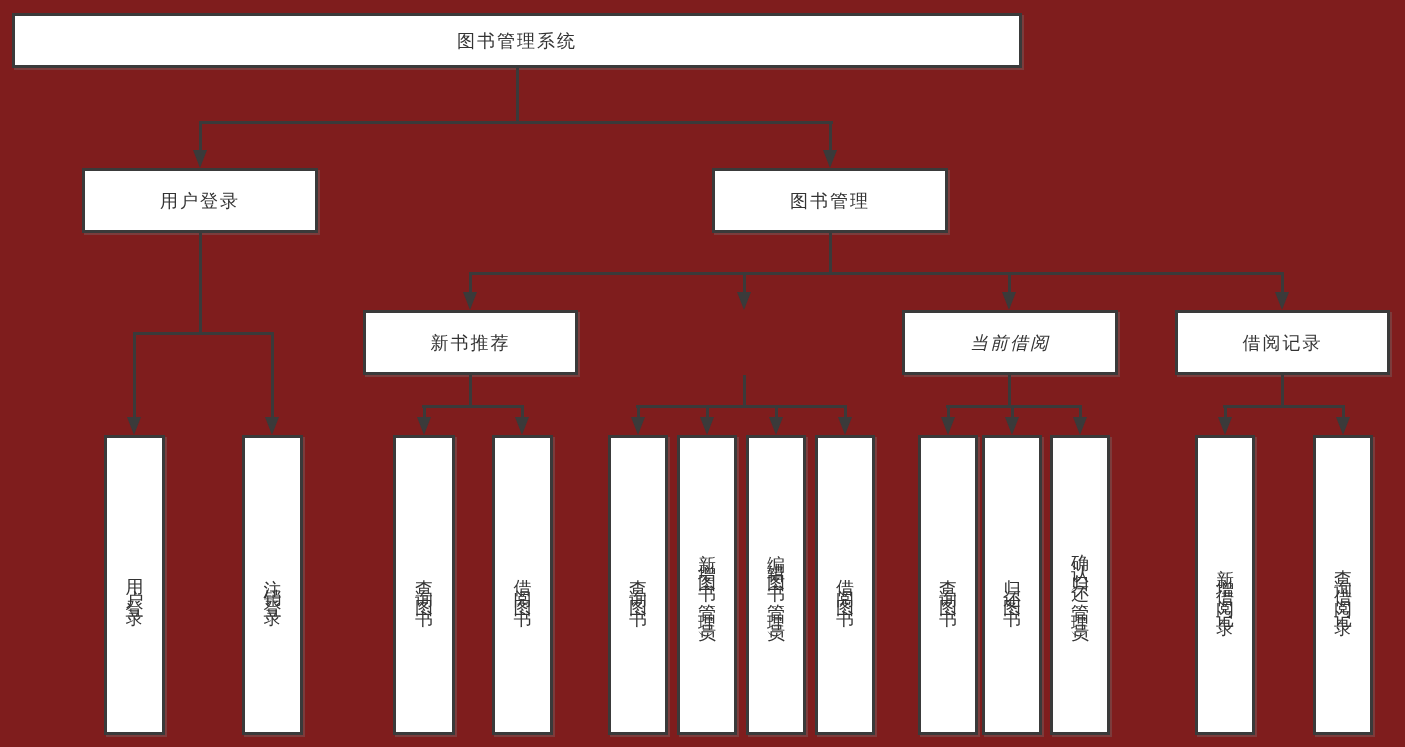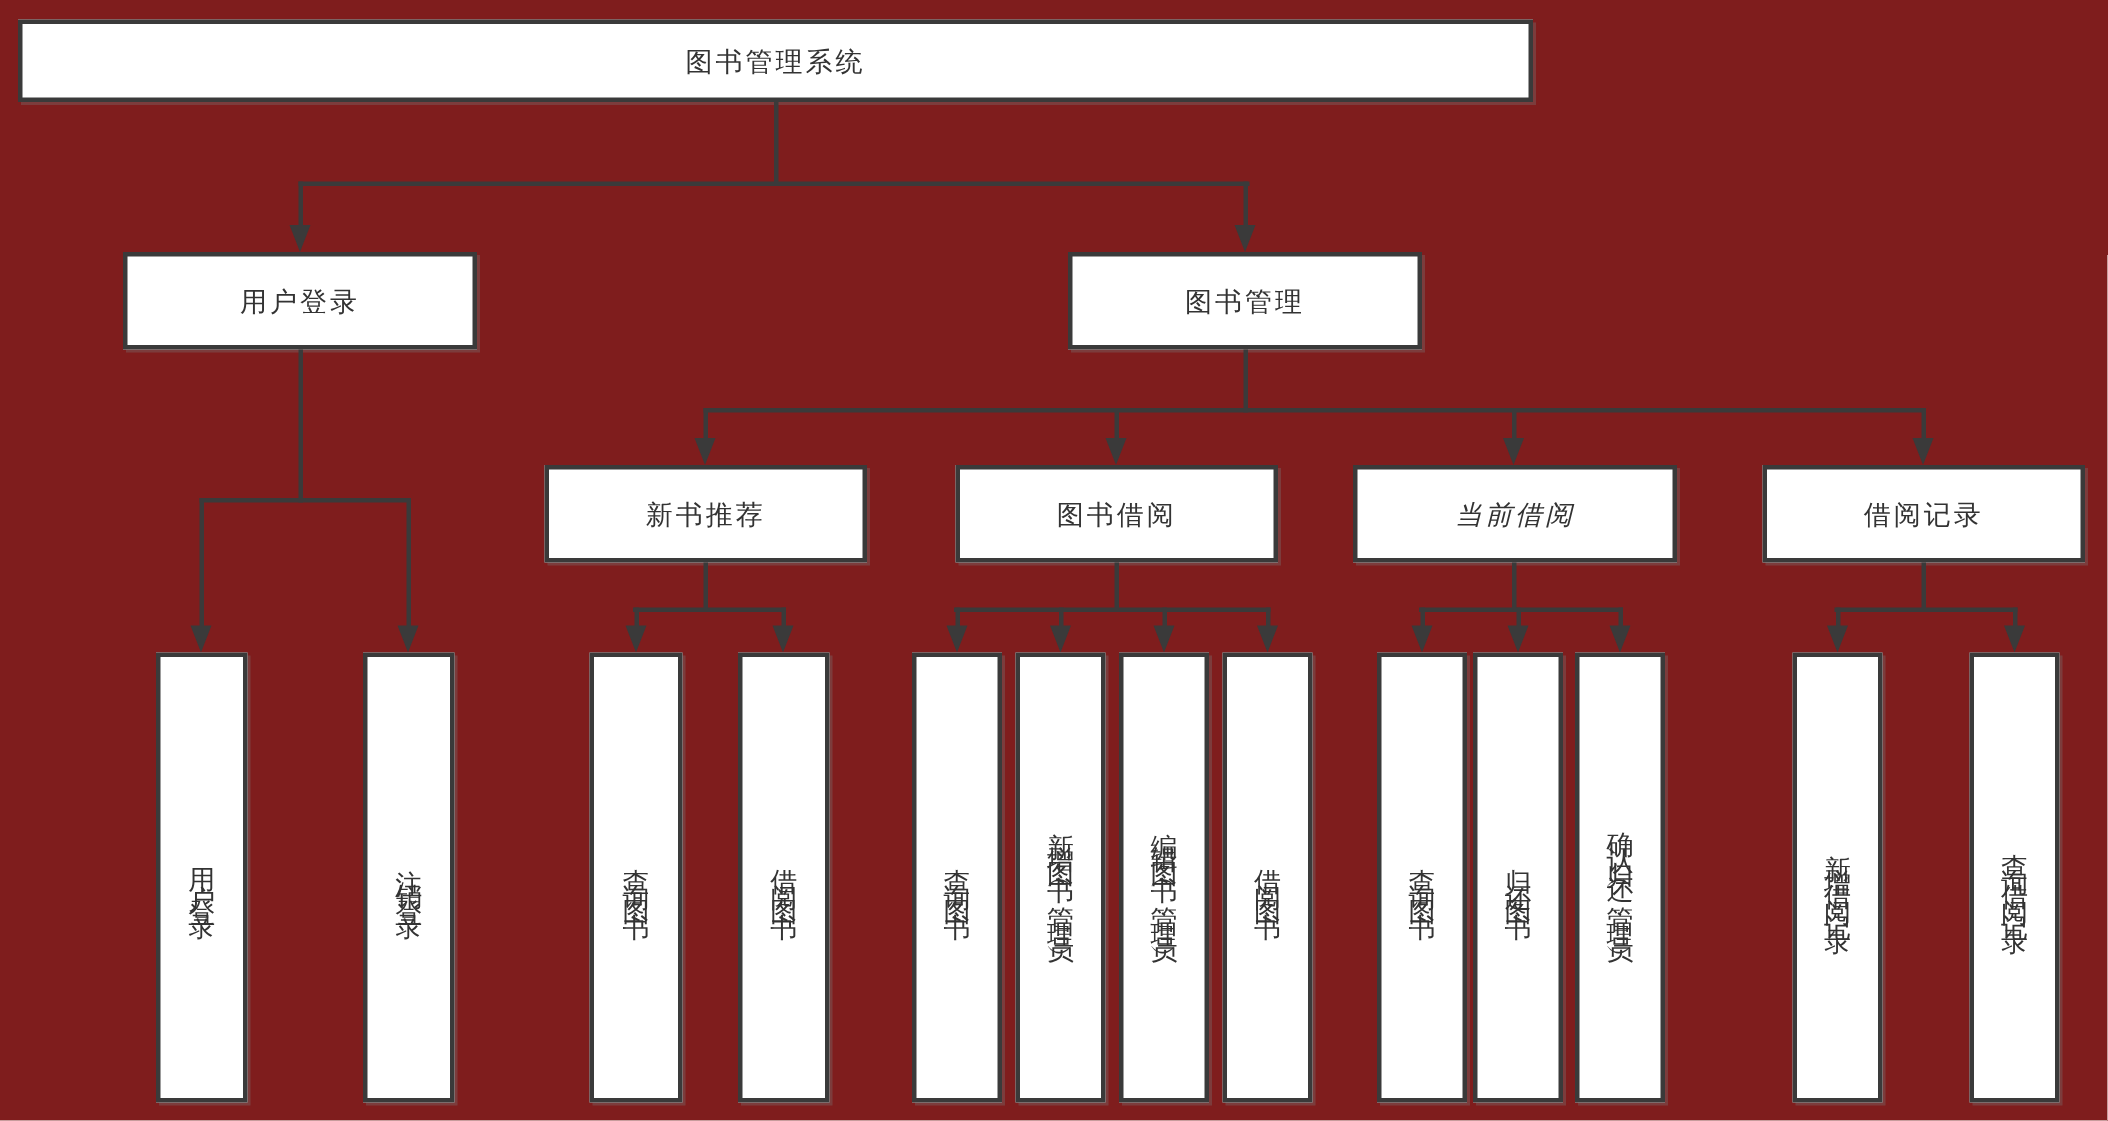--- a/index.html
+++ b/index.html
@@ -86,23 +86,20 @@
   <div class="line" style="left:743px; top:272px; width:3px; height:22px;"></div>
   <div class="arrow" style="left:737px; top:292px;"></div>
   <div class="line" style="left:1008px; top:272px; width:3px; height:22px;"></div>
   <div class="arrow" style="left:1002px; top:292px;"></div>
   <div class="line" style="left:1281px; top:272px; width:3px; height:22px;"></div>
   <div class="arrow" style="left:1275px; top:292px;"></div>
 
   <div class="box hbox" style="left:363px; top:310px; width:215px; height:65px;">
     <span>新书推荐</span>
   </div>
-  <div class="box hbox" style="left:637px; top:310px; width:215px; height:65px;">
-    <span>图书借阅</span>
-  </div>
   <div class="box hbox" style="left:902px; top:310px; width:216px; height:65px;font-style:italic;">
     <span>当前借阅</span>
   </div>
   <div class="box hbox" style="left:1175px; top:310px; width:215px; height:65px;font-family:Liberation Mono, monospace;">
     <span>借阅记录</span>
   </div>
 
   <div class="line" style="left:469px; top:375px; width:3px; height:33px;"></div>
   <div class="line" style="left:422px; top:405px; width:102px; height:3px;"></div>
   <div class="line" style="left:423px; top:405px; width:3px; height:14px;"></div>

